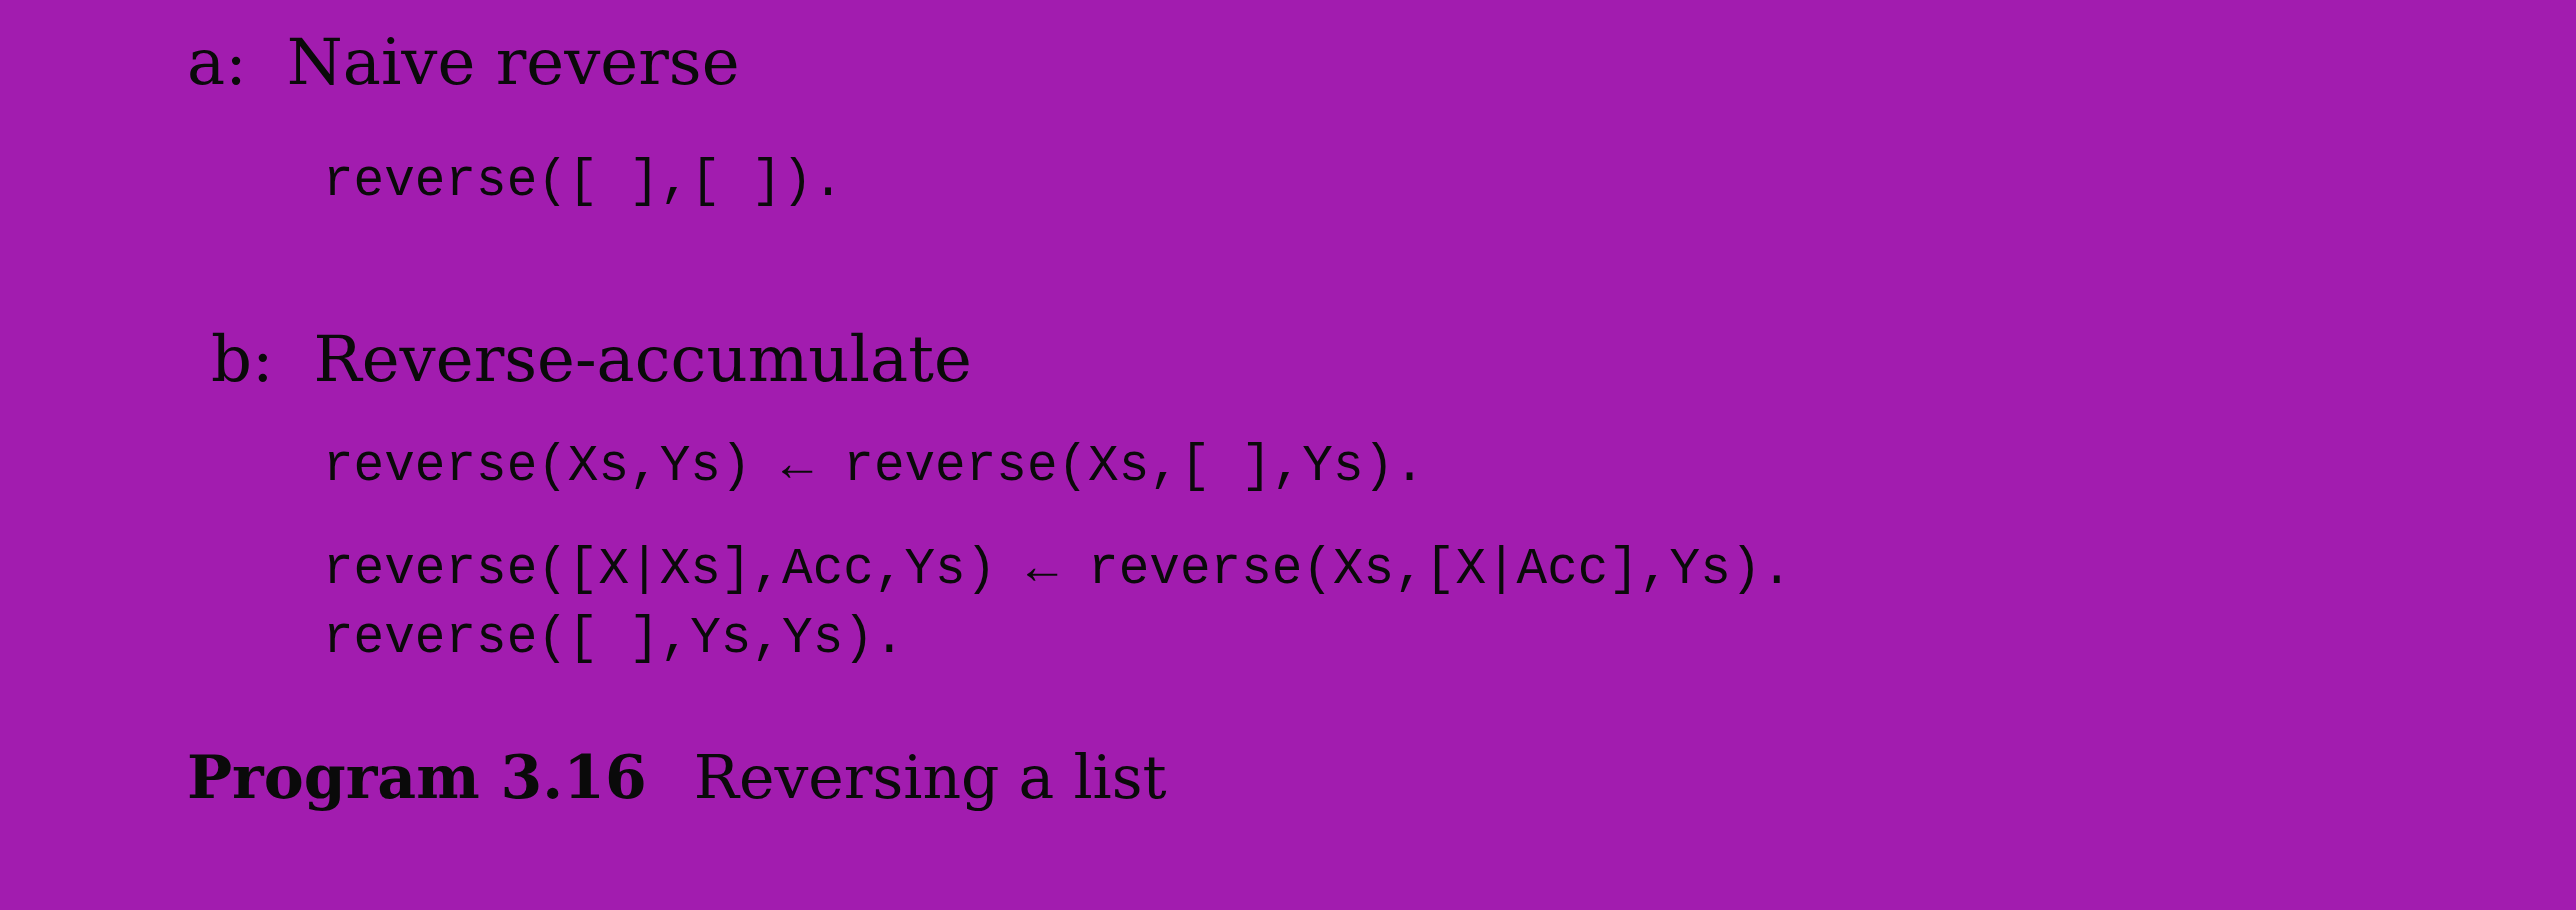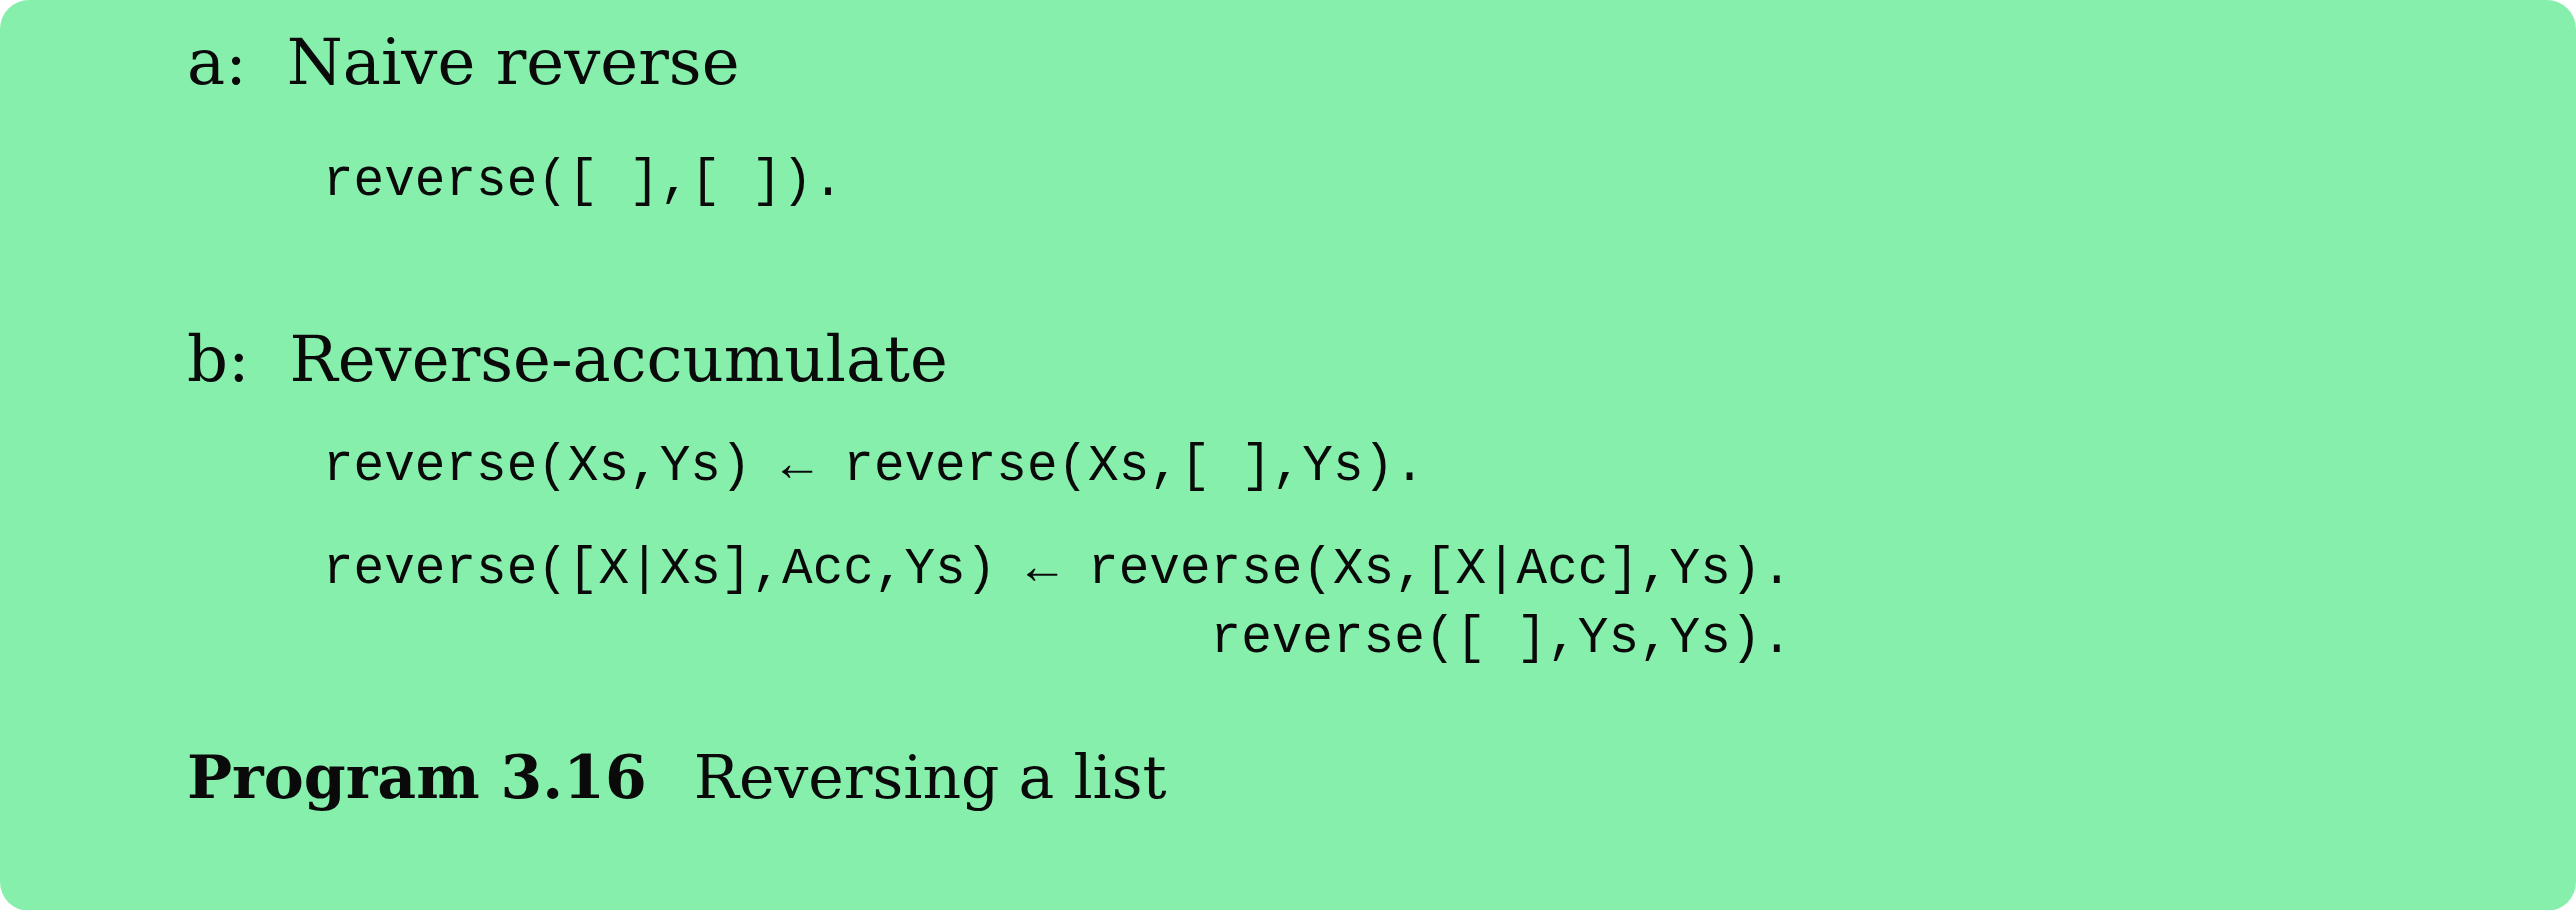--- a/index.html
+++ b/index.html
@@ -11,54 +11,53 @@
     width: 2576px;
     height: 911px;
     position: relative;
     overflow: hidden;
     font-family: "DejaVu Serif", serif;
     color: #000000;
   }
   .page {
     position: absolute;
     inset: 0;
-    background: #86efac;
-    border-radius: 29px;
+    background: #a21caf;
   }
   .section-heading {
     position: absolute;
     left: 187px;
     font-size: 64px;
     line-height: 1.2;
     color: #0a0a0a;
     white-space: nowrap;
   }
   .section-heading .sec-label {
     display: inline-block;
     margin-right: 40px;
   }
   #heading-a { top: 24px; }
-  #heading-b { top: 321px; }
+  #heading-b { top: 321px; margin-left: 24px; }
 
   .code-block {
     position: absolute;
     left: 323px;
     margin: 0;
     font-family: "Liberation Mono", "DejaVu Sans Mono", monospace;
     font-size: 51px;
     color: #0a0a0a;
   }
   .code-line {
     white-space: pre;
   }
   #code-a  { top: 137px; }
   #code-a .code-line { line-height: 89px; }
   #code-b1 { top: 422px; }
   #code-b1 .code-line { line-height: 89px; }
-  #code-b2 { top: 535px; text-align: right; }
+  #code-b2 { top: 535px; }
   #code-b2 .code-line { line-height: 69px; }
 
   .caption {
     position: absolute;
     left: 187px;
     top: 741px;
     font-size: 60px;
     line-height: 1.2;
     color: #0a0a0a;
     white-space: nowrap;

